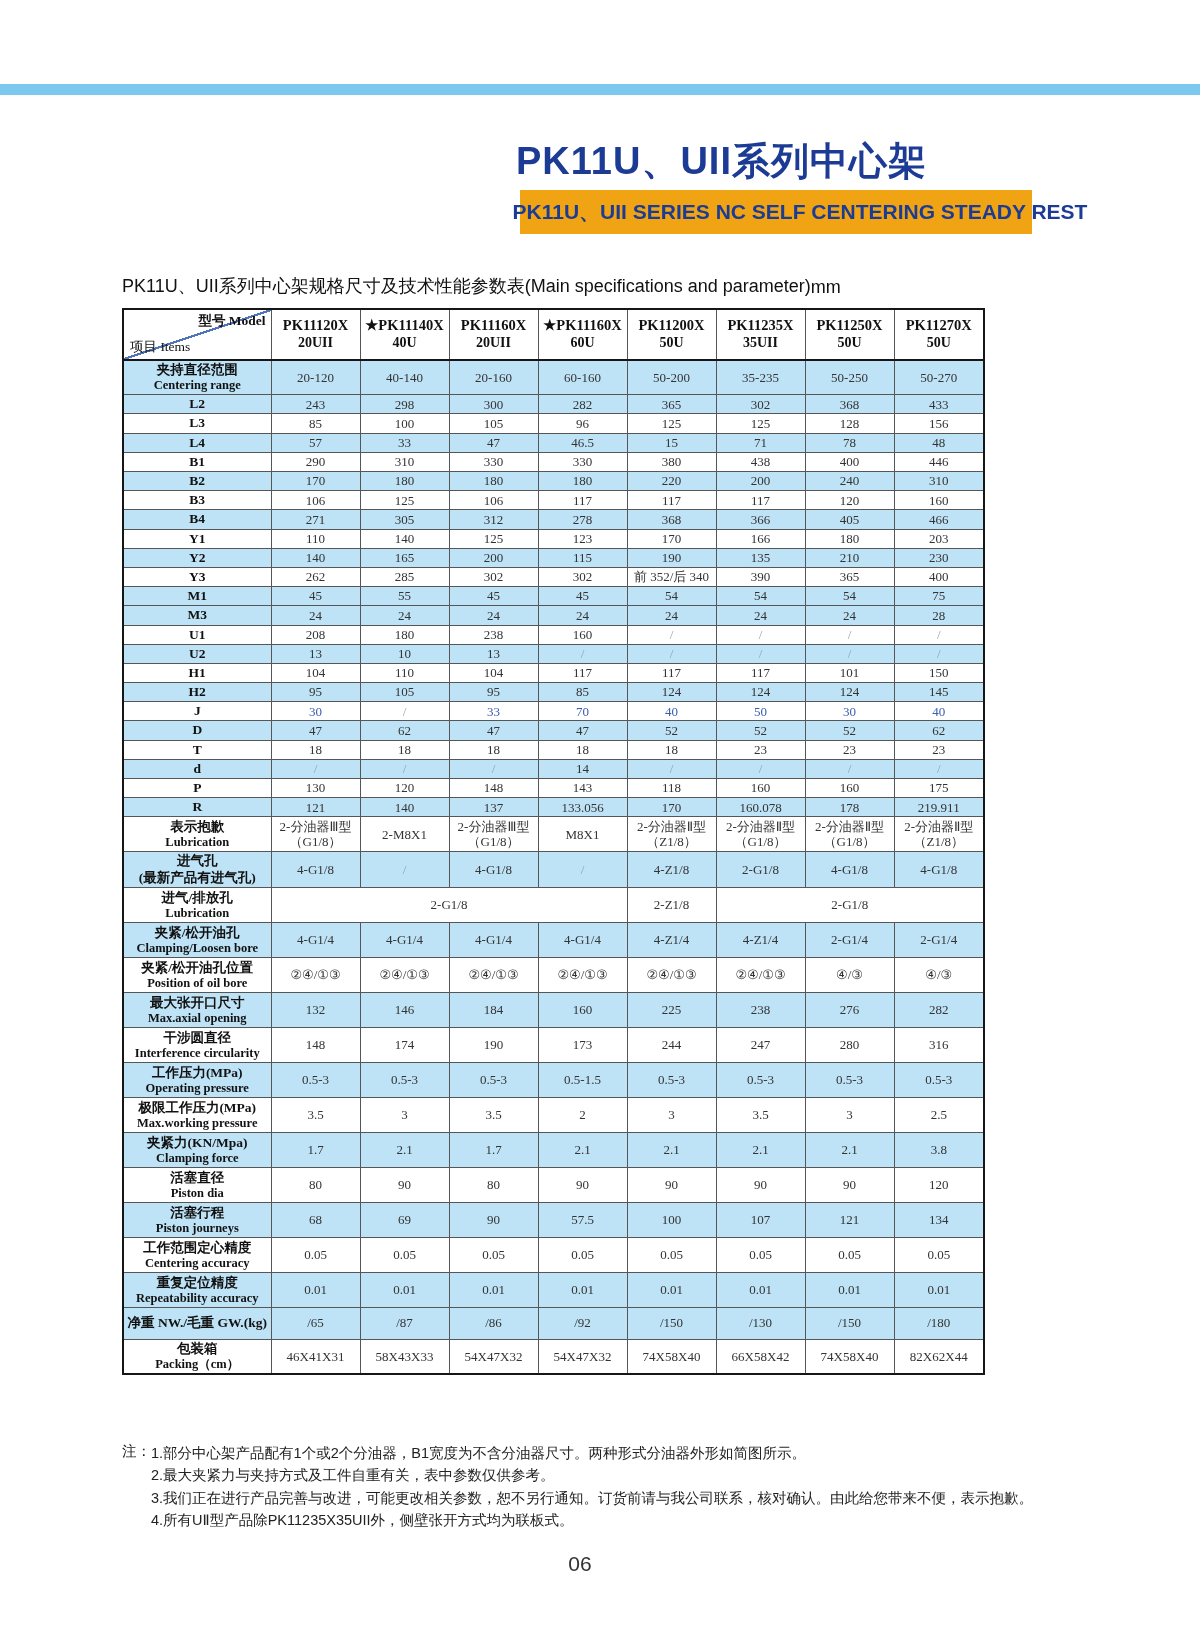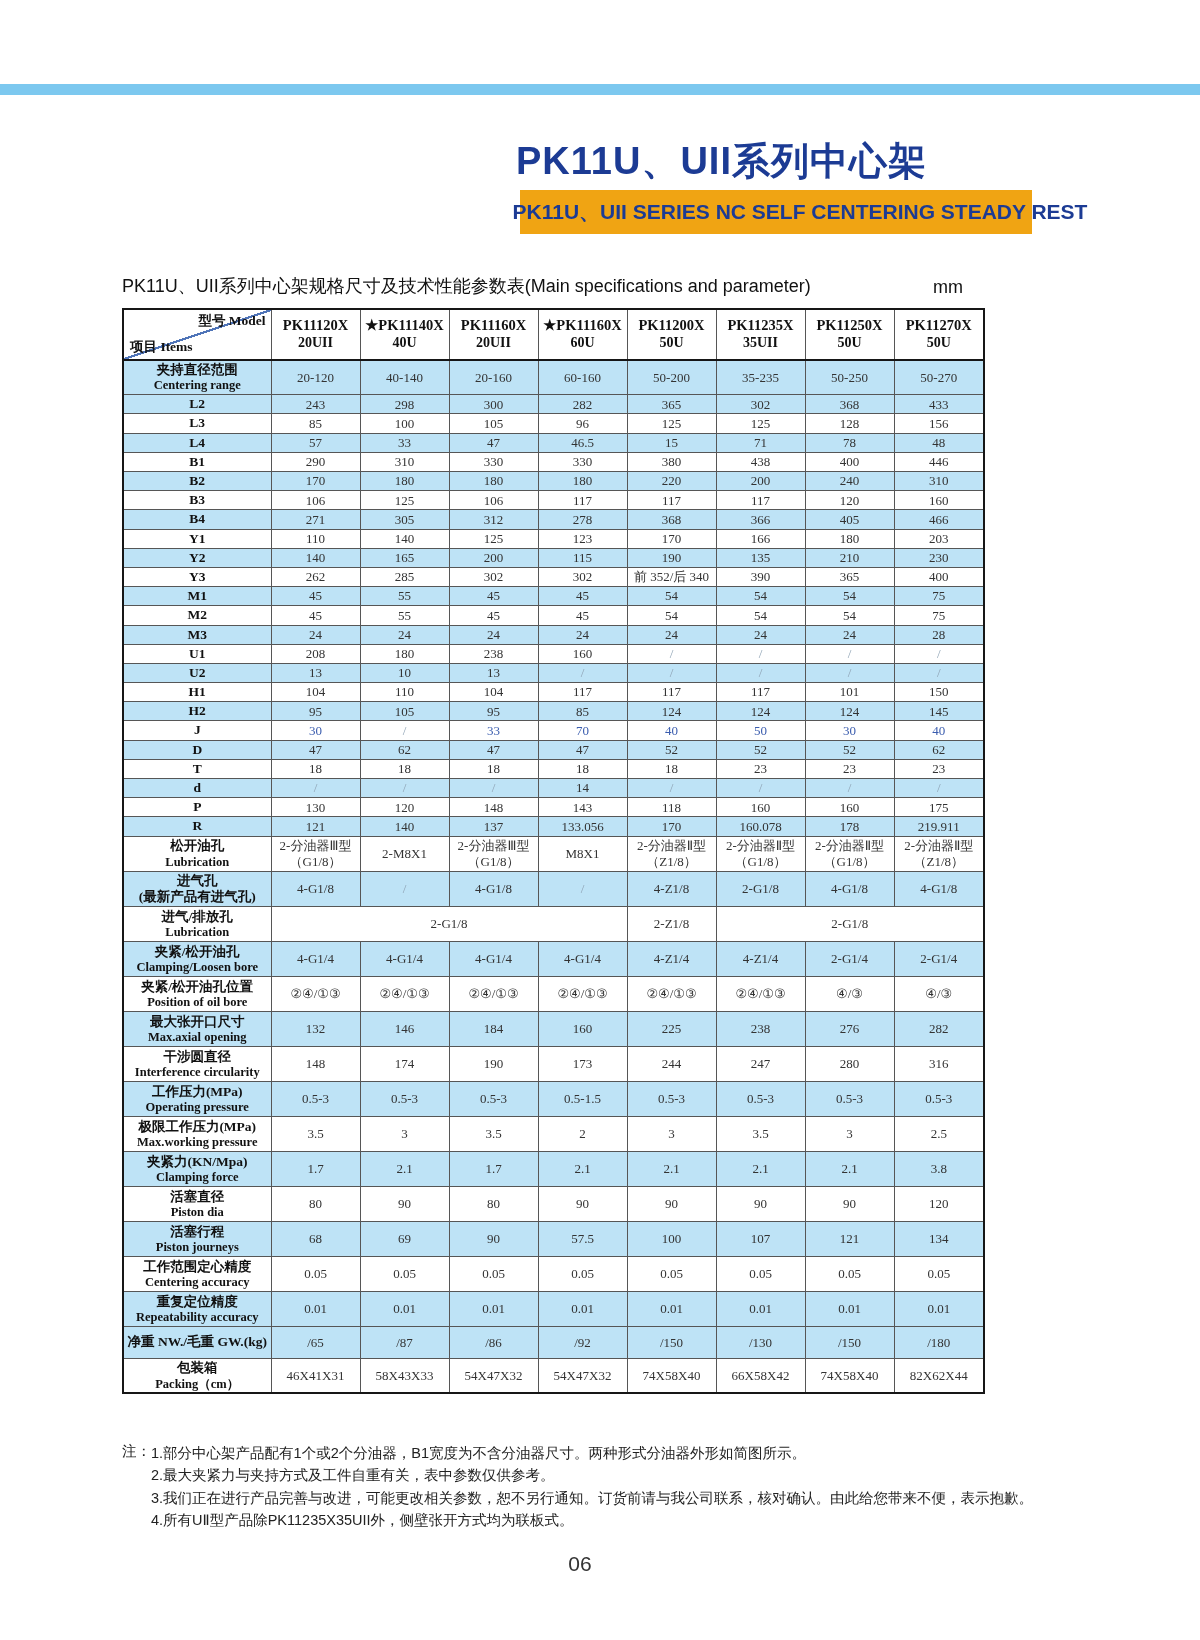--- a/index.html
+++ b/index.html
@@ -16,21 +16,21 @@
   }
   .series-banner {
     position:absolute; left:520px; top:190px; width:512px; height:44px;
     background:var(--banner-bg,#F0A413); color:var(--banner-text,#1C3B94);
     display:flex; align-items:center; justify-content:center;
     font-size:21px; font-weight:bold; white-space:nowrap;padding-left:48px;
   }
 
   .caption-row {
     position:absolute; left:122px; top:274px; width:863px;
-    display:flex; justify-content:space-between; align-items:flex-end;
+    display:flex; align-items:flex-end;
   }
   .caption-row .cap { font-size:18px; color:#111; }
   .caption-row .unit { font-size:18px; color:#111; padding-right:22px; }
 
   table.spec {
     position:absolute; left:122px; top:308px; width:863px;
     border-collapse:collapse; table-layout:fixed;
     border:2px solid #161616;
     font-family:"Liberation Serif", serif;
   }
@@ -48,21 +48,21 @@
 
   td.model .m-name { font-weight:bold; font-size:14.5px; color:#111; }
   td.model .m-size { font-weight:bold; font-size:14px;  color:#111; }
 
   td.corner { position:relative; padding:0;
     background-image:linear-gradient(to bottom right,
       transparent calc(50% - 1px), var(--diagonal,#4F74B8) calc(50% - 1px),
       var(--diagonal,#4F74B8) calc(50% + 1px), transparent calc(50% + 1px));
   }
   td.corner .tr-lab { position:absolute; top:3px; right:5px; font-weight:bold; font-size:13.5px; color:#111; }
-  td.corner .bl-lab { position:absolute; bottom:4px; left:6px; font-weight:bold; font-size:13.5px; color:#111; }
+  td.corner .bl-lab { position:absolute; bottom:4px; left:6px; font-weight:normal; font-size:13.5px; color:#111; }
 
   td.label { padding:0 2px; }
   td.label .zh { display:block; font-weight:bold; font-size:13.5px; color:#111; white-space:pre-line; line-height:1.2; }
   td.label .en { display:block; font-weight:bold; font-size:12.5px; color:#111; line-height:1.15; }
   tr.slim td.label, tr.mid td.label { font-weight:bold; font-size:13.5px; color:#111; }
 
   td.cell.bluev { color:var(--value-blue,#3A5CAE);margin-left:36px; }
   td.cell.slash { color:#8fa3b5; }
 
   .notes { position:absolute; left:122px; top:1442px; width:990px; display:flex; font-size:14.5px; color:#222; }
@@ -238,31 +238,20 @@
         <td class="label">M1</td>
         <td class="cell">45</td>
         <td class="cell">55</td>
         <td class="cell">45</td>
         <td class="cell">45</td>
         <td class="cell">54</td>
         <td class="cell">54</td>
         <td class="cell">54</td>
         <td class="cell">75</td>
       </tr>
-      <tr class="slim">
-        <td class="label">M2</td>
-        <td class="cell">45</td>
-        <td class="cell">55</td>
-        <td class="cell">45</td>
-        <td class="cell">45</td>
-        <td class="cell">54</td>
-        <td class="cell">54</td>
-        <td class="cell">54</td>
-        <td class="cell">75</td>
-      </tr>
       <tr class="shade slim">
         <td class="label">M3</td>
         <td class="cell">24</td>
         <td class="cell">24</td>
         <td class="cell">24</td>
         <td class="cell">24</td>
         <td class="cell">24</td>
         <td class="cell">24</td>
         <td class="cell">24</td>
         <td class="cell">28</td>
@@ -371,21 +360,21 @@
         <td class="cell">121</td>
         <td class="cell">140</td>
         <td class="cell">137</td>
         <td class="cell">133.056</td>
         <td class="cell">170</td>
         <td class="cell">160.078</td>
         <td class="cell">178</td>
         <td class="cell">219.911</td>
       </tr>
       <tr class="tall">
-        <td class="label"><span class="zh">松开油孔</span><span class="en">Lubrication</span></td>
+        <td class="label"><span class="zh">表示抱歉</span><span class="en">Lubrication</span></td>
         <td class="cell">2-分油器Ⅲ型
 （G1/8）</td>
         <td class="cell">2-M8X1</td>
         <td class="cell">2-分油器Ⅲ型
 （G1/8）</td>
         <td class="cell">M8X1</td>
         <td class="cell">2-分油器Ⅱ型
 （Z1/8）</td>
         <td class="cell">2-分油器Ⅱ型
 （G1/8）</td>

